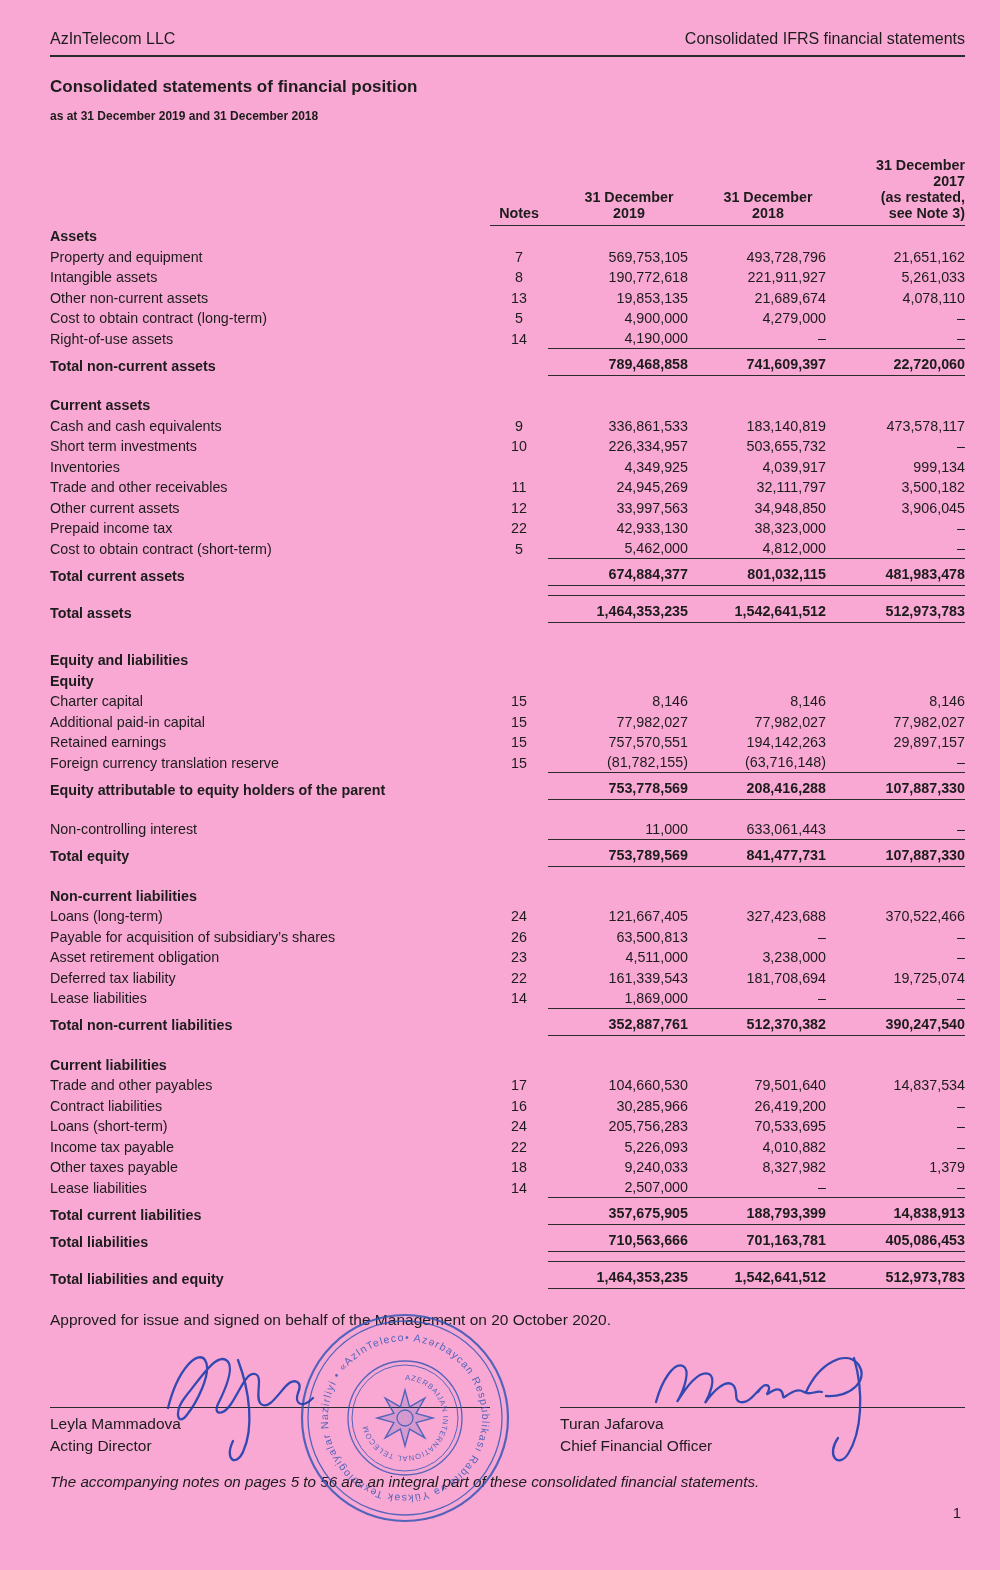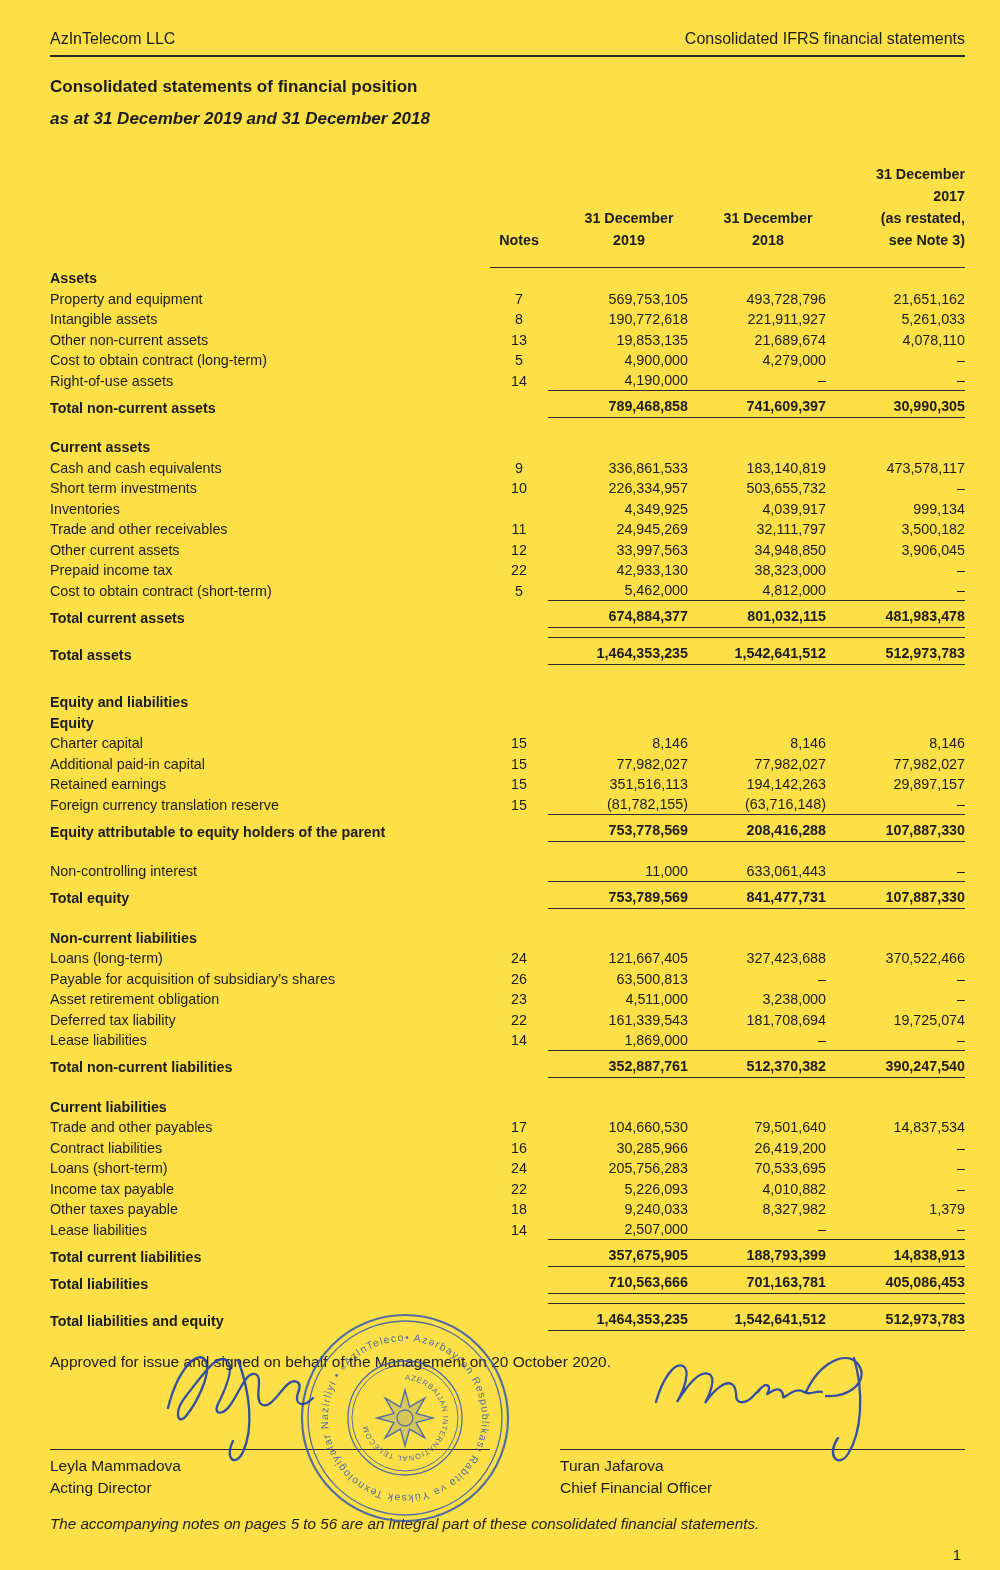--- a/index.html
+++ b/index.html
@@ -1,35 +1,35 @@
 <!DOCTYPE html>
 <html><head>
 <meta charset="utf-8">
 <style>
   * { margin:0; padding:0; box-sizing:border-box; }
   html,body { background:#e9e8e4; }
   body { font-family:"Liberation Sans", sans-serif; }
   .page {
     position:relative; width:1000px; height:1570px; margin:0 auto;
-    background:#fde047; color:#1c1c1c; padding:30px 35px 0 50px; overflow:hidden;
+    background:#f9a8d4; color:#1c1c1c; padding:30px 35px 0 50px; overflow:hidden;
   }
   
   .doc-header { display:flex; justify-content:space-between; align-items:flex-end;
     font-size:16px; padding-bottom:7px; border-bottom:2px solid #2b2b2b; }
   .title-block h1 { font-size:17px; font-weight:bold; margin-top:20px; }
-  .title-block h2 { font-size:17px; font-weight:bold; margin-top:12px;font-style:italic; }
+  .title-block h2 { font-size:12px; font-weight:bold; margin-top:12px; }
   .currency { font-style:italic; font-size:14.5px; margin-top:14px; }
 
   
   table.statement { width:100%; border-collapse:collapse; margin-top:34px;
     font-size:14.3px; table-layout:fixed; }
   col.c-label { width:440px; } col.c-note { width:58px; }
   col.c-v1 { width:140px; } col.c-v2 { width:138px; } col.c-v3 { width:139px; }
-  thead th { vertical-align:bottom; font-weight:bold; padding-bottom:16px;
-    line-height:22px; white-space:pre-line; border-bottom:1.6px solid #2b2b2b; }
+  thead th { vertical-align:bottom; font-weight:bold; padding-bottom:4px;
+    line-height:16px; white-space:pre-line; border-bottom:1.6px solid #2b2b2b; }
   thead th.label-h { border-bottom:none; }
   thead th.notes-h { }
   thead th.num-h { text-align:center; padding-left:22px; }
   thead th.num-h.rightish { text-align:right; padding-left:0; }
   tbody td { height:20.5px; vertical-align:bottom; padding:0 0 1px 0; line-height:17px; }
   tbody td.note { text-align:center; }
   tbody td.num { text-align:right; }
   tr.r-section td.label { font-weight:bold; }
   tr.r-total td { font-weight:bold; height:27px; }
   tr.r-total td.num { border-top:1.5px solid #2b2b2b; border-bottom:1.5px solid #2b2b2b;
@@ -128,21 +128,21 @@
           <td class="note">14</td>
           <td class="num">4,190,000</td>
           <td class="num">–</td>
           <td class="num">–</td>
         </tr>
         <tr class="r-total">
           <td class="label">Total non-current assets</td>
           <td class="note"></td>
           <td class="num">789,468,858</td>
           <td class="num">741,609,397</td>
-          <td class="num">30,990,305</td>
+          <td class="num">22,720,060</td>
         </tr>
         <tr class="r-gap gap-m">
           <td colspan="5"></td>
         </tr>
         <tr class="r-section">
           <td class="label">Current assets</td>
           <td class="note"></td>
           <td class="num"></td>
           <td class="num"></td>
           <td class="num"></td>
@@ -240,21 +240,21 @@
         <tr class="r-item">
           <td class="label">Additional paid-in capital</td>
           <td class="note">15</td>
           <td class="num">77,982,027</td>
           <td class="num">77,982,027</td>
           <td class="num">77,982,027</td>
         </tr>
         <tr class="r-item">
           <td class="label">Retained earnings</td>
           <td class="note">15</td>
-          <td class="num">351,516,113</td>
+          <td class="num">757,570,551</td>
           <td class="num">194,142,263</td>
           <td class="num">29,897,157</td>
         </tr>
         <tr class="r-item">
           <td class="label">Foreign currency translation reserve</td>
           <td class="note">15</td>
           <td class="num">(81,782,155)</td>
           <td class="num">(63,716,148)</td>
           <td class="num">–</td>
         </tr>

